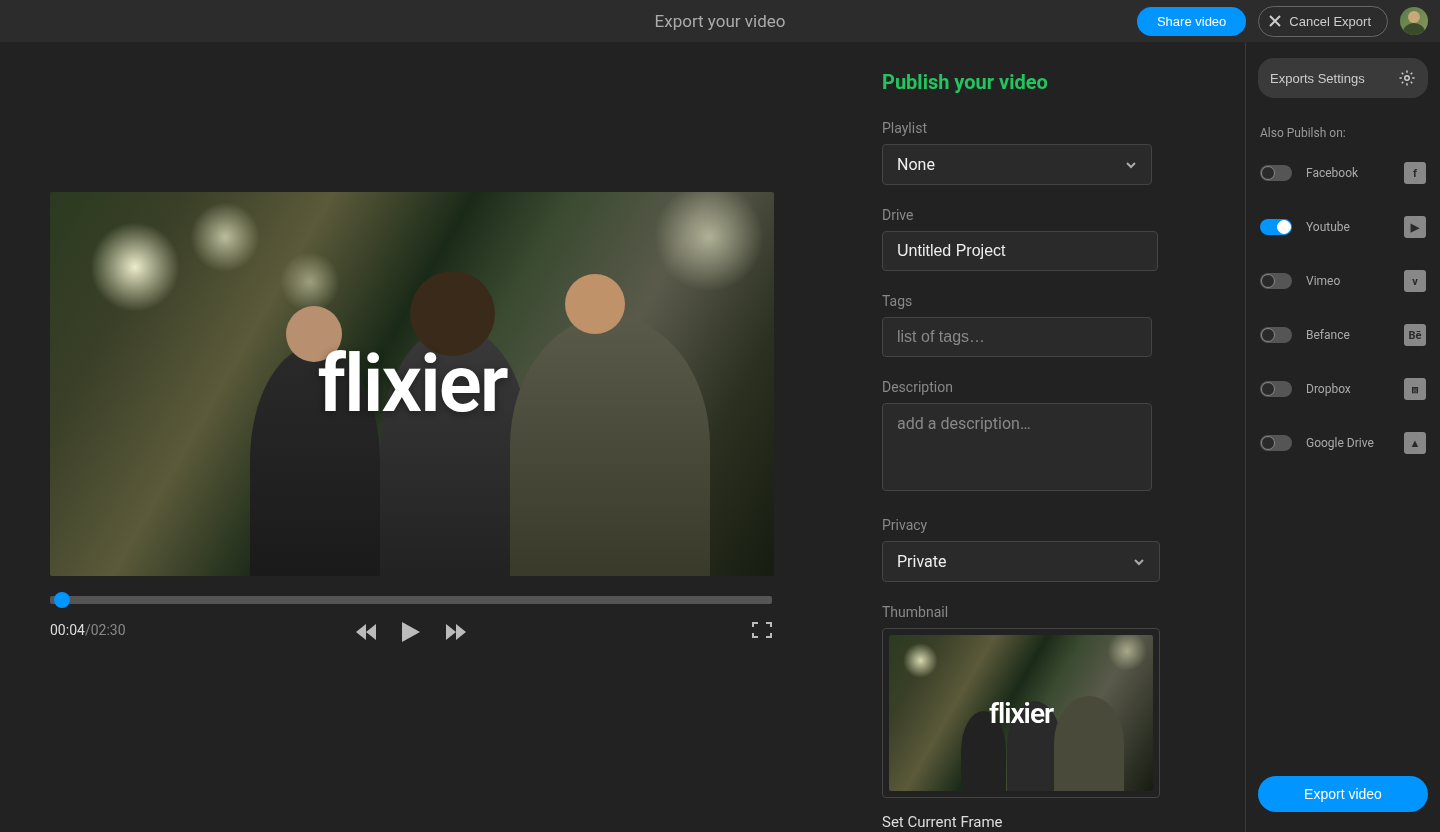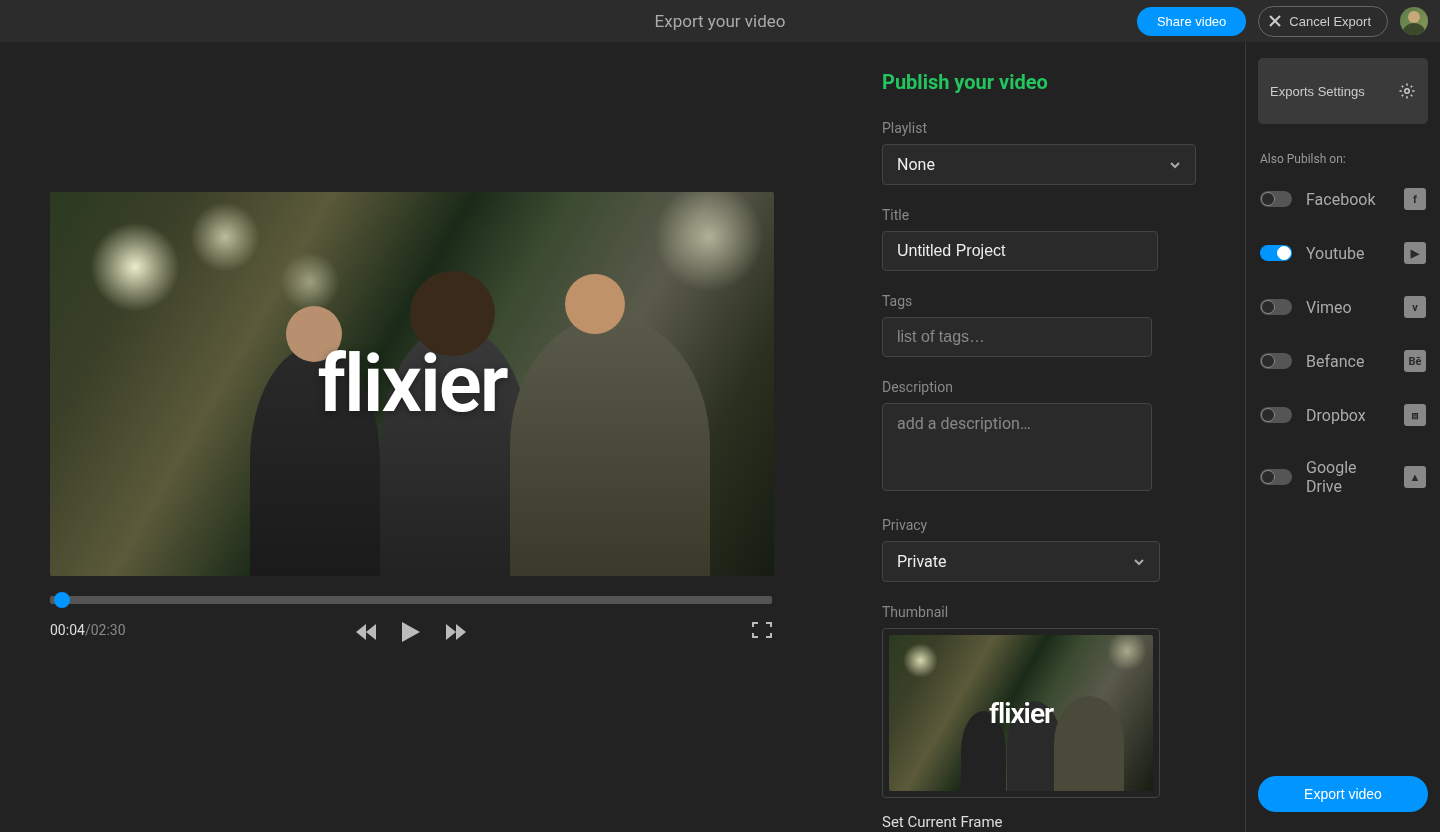--- a/index.html
+++ b/index.html
@@ -200,23 +200,23 @@
 
 .side-col {
   width: 194px;
   padding: 16px 12px;
   position: relative;
 }
 .exports-btn {
   width: 100%;
   background: #3a3a3a;
   border: none;
-  border-radius: 5px;
+  border-radius: 16px;
   color: #ccc;
-  padding: 24px 12px;
+  padding: 11px 12px;
   font-size: 13px;
   display: flex;
   align-items: center;
   justify-content: space-between;
   cursor: pointer;
 }
 .side-label { color: #999; font-size: 12px; margin: 28px 2px 12px; }
 .pub-row {
   display: flex;
   align-items: center;
@@ -235,21 +235,21 @@
   content: "";
   position: absolute;
   width: 12px; height: 12px;
   background: #2a2a2a;
   border: 1px solid #888;
   border-radius: 50%;
   top: 1px; left: 1px;
 }
 .switch.on { background: #0095ff; }
 .switch.on::after { left: auto; right: 1px; background:#fff; border-color:#fff;}
-.pub-name { color: #aaa; font-size: 16px; flex: 1; }
+.pub-name { color: #aaa; font-size: 12px; flex: 1; }
 .pub-icon {
   width: 22px; height: 22px;
   background: #888;
   border-radius: 3px;
   display: flex; align-items:center; justify-content:center;
   color:#2a2a2a; font-weight:bold; font-size:11px;
   flex-shrink: 0;
 }
 .btn-export {
   position: absolute;
@@ -320,30 +320,30 @@
         <path d="M1 5 V1 H6 M14 1 H19 V5 M19 11 V15 H14 M6 15 H1 V11" stroke="#bbb" stroke-width="2" fill="none"></path>
       </svg>
     </div>
   </div>
 
   <div class="form-col">
     <h2 class="section-title">Publish your video</h2>
 
     <div class="field">
       <span class="field-label">Playlist</span>
-      <div class="select" style="width:314px">
+      <div class="select" style="width:270px">
         <span>None</span>
         <svg class="chev" viewBox="0 0 12 12">
             <path d="M2 4 L6 8 L10 4"></path>
           </svg>
       </div>
     </div>
 
     <div class="field">
-      <span class="field-label">Title</span>
+      <span class="field-label">Drive</span>
       <input class="text-input" style="width: 276px;" type="text" value="Untitled Project">
     </div>
 
     <div class="field">
       <span class="field-label">Tags</span>
       <input class="text-input" style="width: 270px;" type="text" placeholder="list of tags…">
     </div>
 
     <div class="field">
       <span class="field-label">Description</span>

